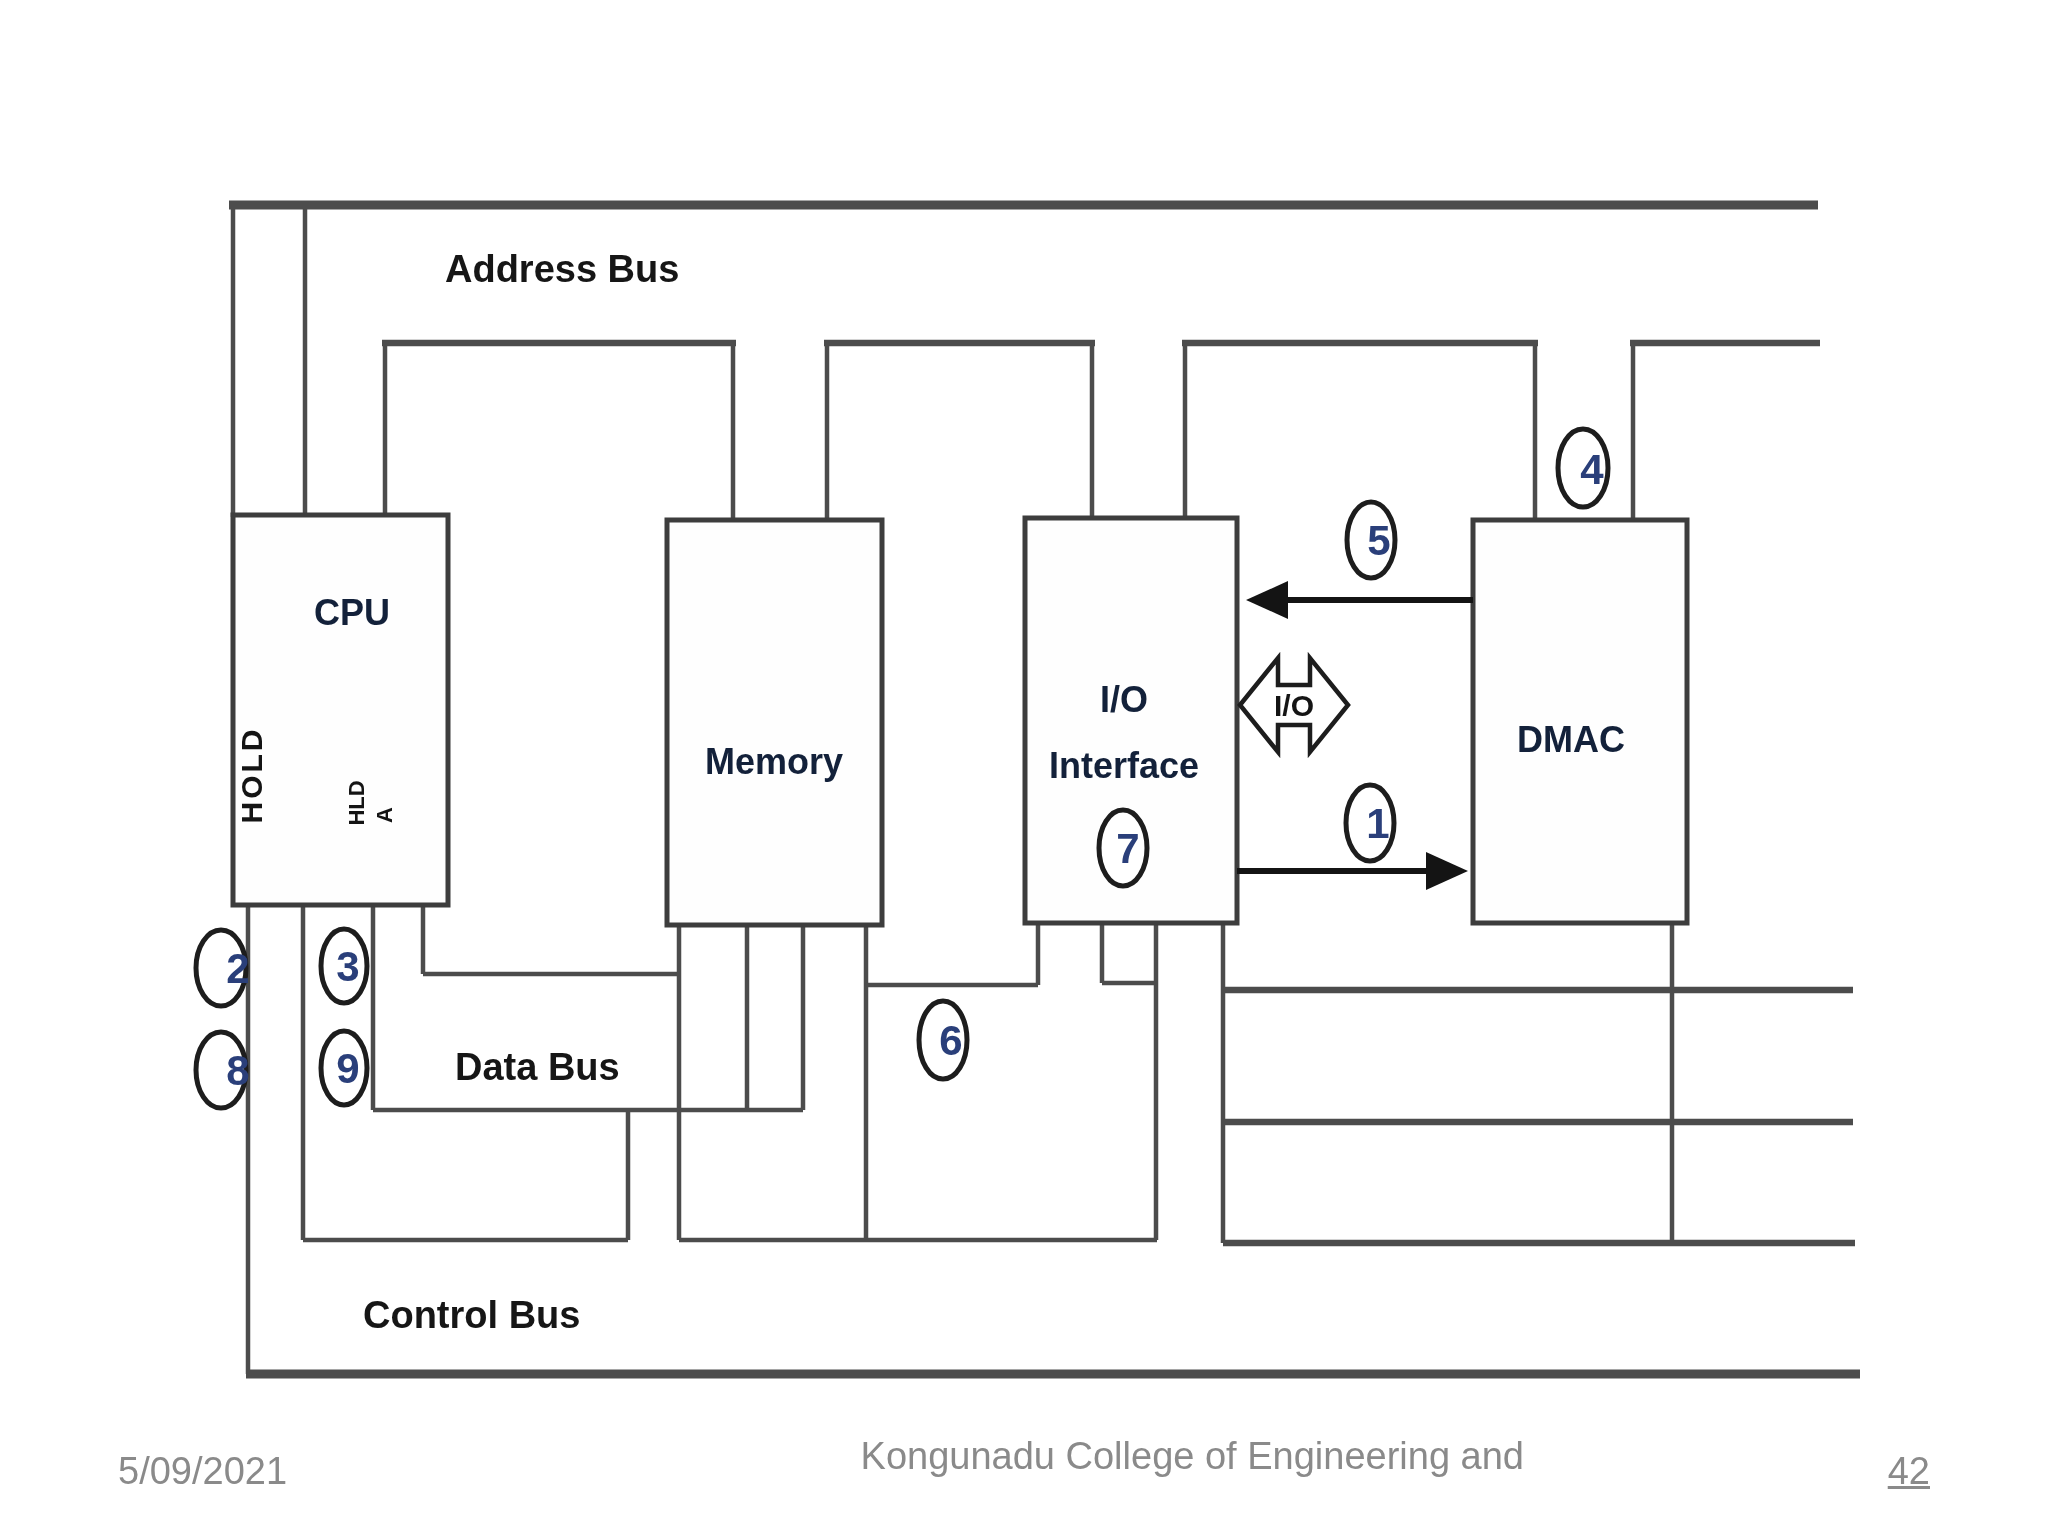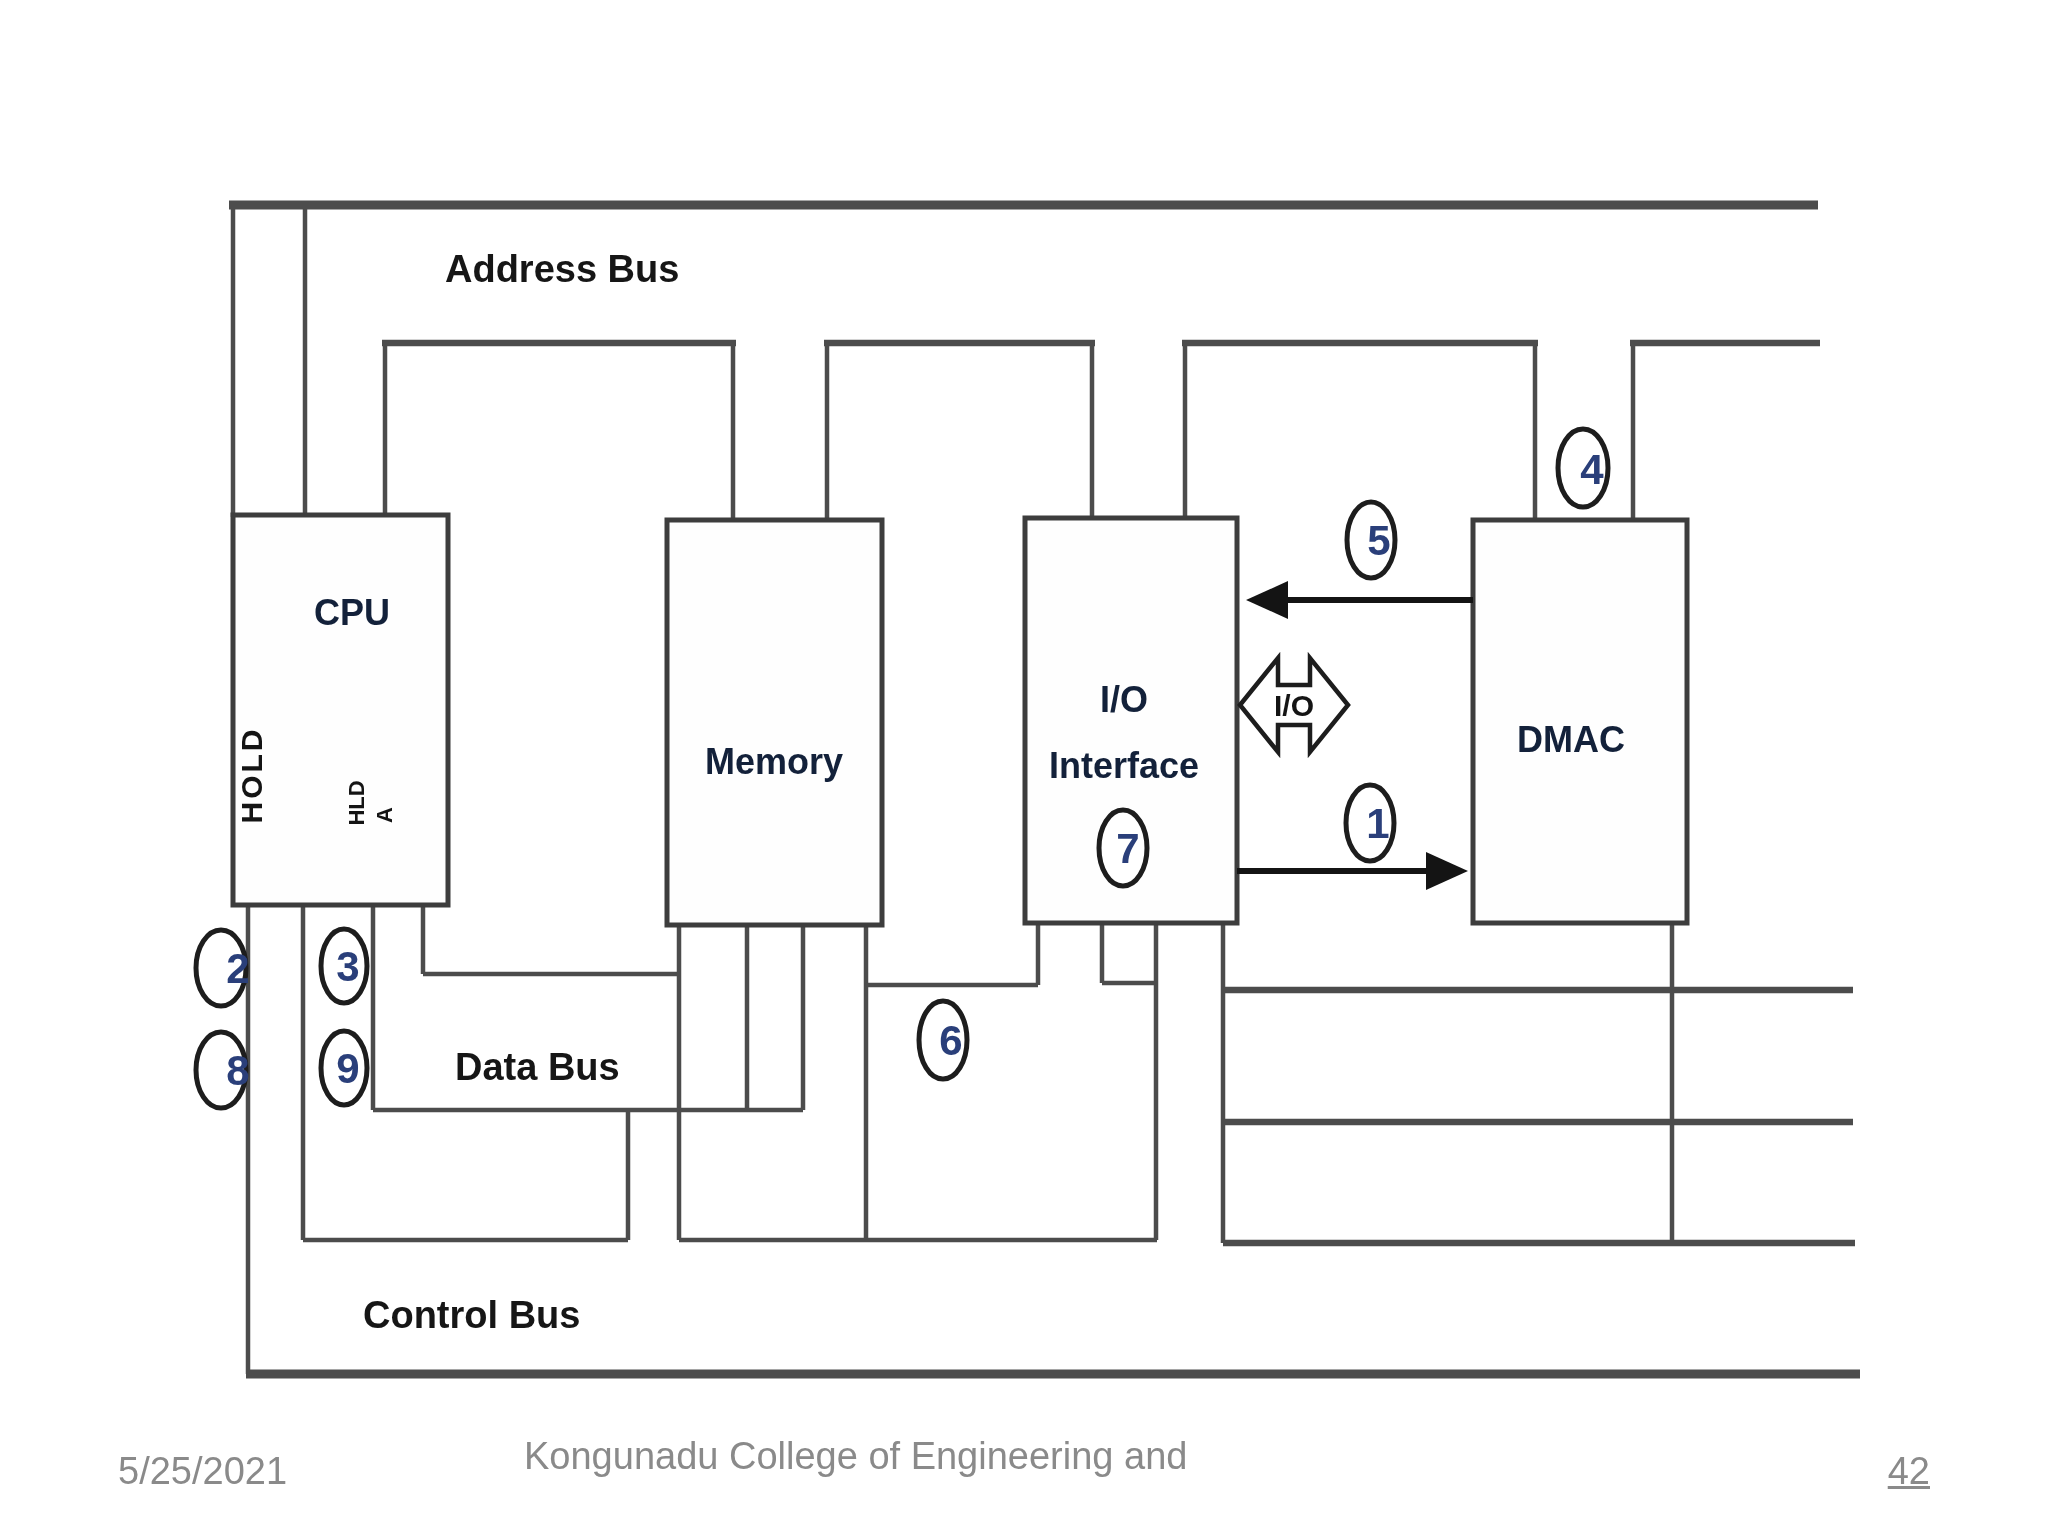--- a/index.html
+++ b/index.html
@@ -13,21 +13,21 @@
   .arrowline{stroke:#141414;stroke-width:6;fill:none;}
   .arrowhead{fill:#141414;stroke:none;}
   .stepellipse{fill:#ffffff;stroke:#1d1d1d;stroke-width:5;}
   .stepnum{font-size:42px;font-weight:600;fill:#2a3f7a;}
   .buslabel{font-size:38px;font-weight:600;fill:#161616;}
   .blocklabel{font-size:36px;font-weight:600;fill:#13213a;}
   .sideLabel{font-size:30px;font-weight:700;fill:#141414;letter-spacing:3px;}
   .smallSig{font-size:22px;font-weight:700;fill:#141414;}
   .footer{position:absolute;left:0;top:1432px;width:2048px;color:#8a8a8a;font-size:38px;}
   .footer .date{position:absolute;left:118px;top:18px;}
-  .footer .inst{position:absolute;left:524px;width:1000px;text-align:left;line-height:48px;top:0;}
+  .footer .inst{position:absolute;left:524px;width:1000px;text-align:right;line-height:48px;top:0;}
   .footer .pagenum{position:absolute;right:118px;top:18px;text-decoration:underline;}
 </style>
 </head>
 <body>
 
 <div class="slide">
 
   <svg width="2048" height="1536" viewBox="0 0 2048 1536">
 
     <g>
@@ -146,20 +146,20 @@
       <text class="stepnum" x="238" y="1085" text-anchor="middle">8</text>
     </g>
     <g>
       <ellipse class="stepellipse" cx="344" cy="1068" rx="23" ry="37"></ellipse>
       <text class="stepnum" x="348" y="1083" text-anchor="middle">9</text>
     </g>
   </svg>
 
   
   <div class="footer">
-    <div class="date">5/25/2021</div>
+    <div class="date">5/09/2021</div>
     <div class="inst">
       <div>Kongunadu College of Engineering and</div>
     </div>
     <div class="pagenum">42</div>
   </div>
 
 </div>
 
 </body></html>

